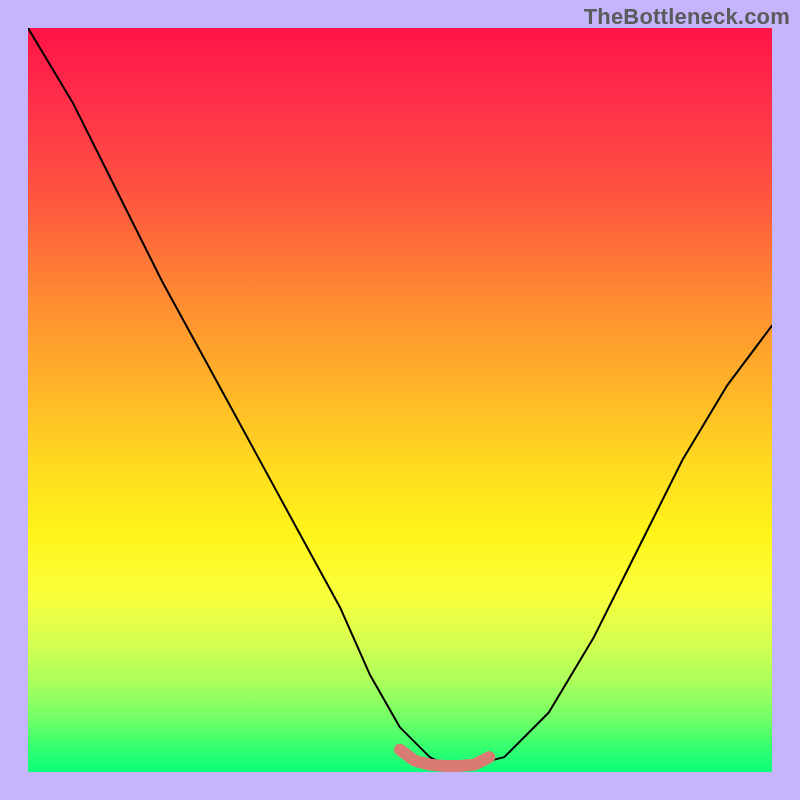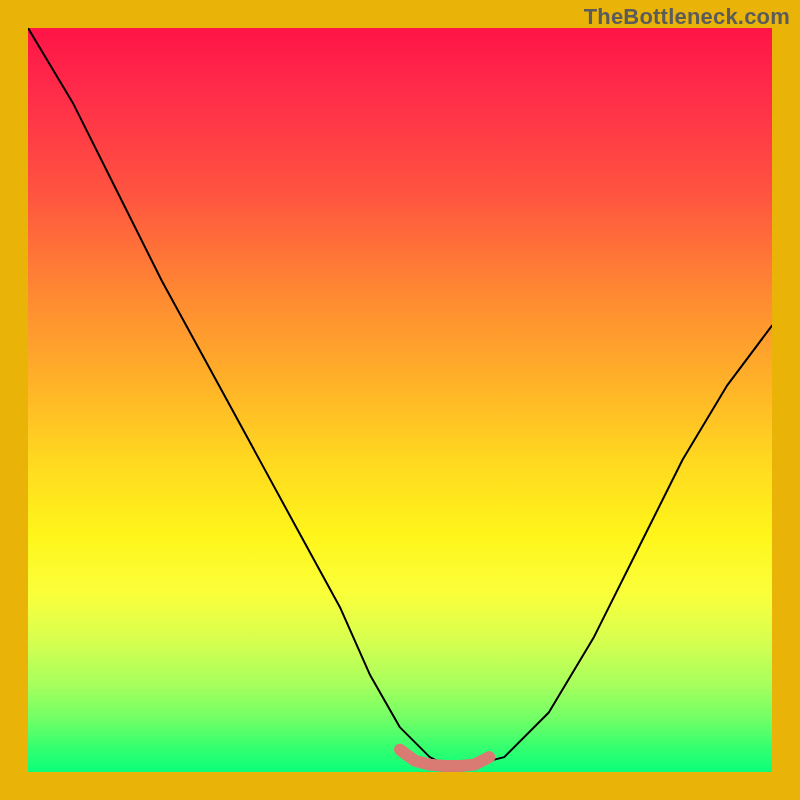--- a/index.html
+++ b/index.html
@@ -8,21 +8,21 @@
     width: 800px;
     height: 800px;
     background: #000;
     overflow: hidden;
     font-family: Arial, Helvetica, sans-serif;
   }
   .frame {
     position: relative;
     width: 800px;
     height: 800px;
-    background: #eab308;
+    background: #c4b5fd;
   }
   .watermark {
     position: absolute;
     top: 4px;
     right: 10px;
     color: #5b5b5b;
     font-size: 22px;
     font-weight: bold;
     letter-spacing: 0.2px;
     z-index: 10;

